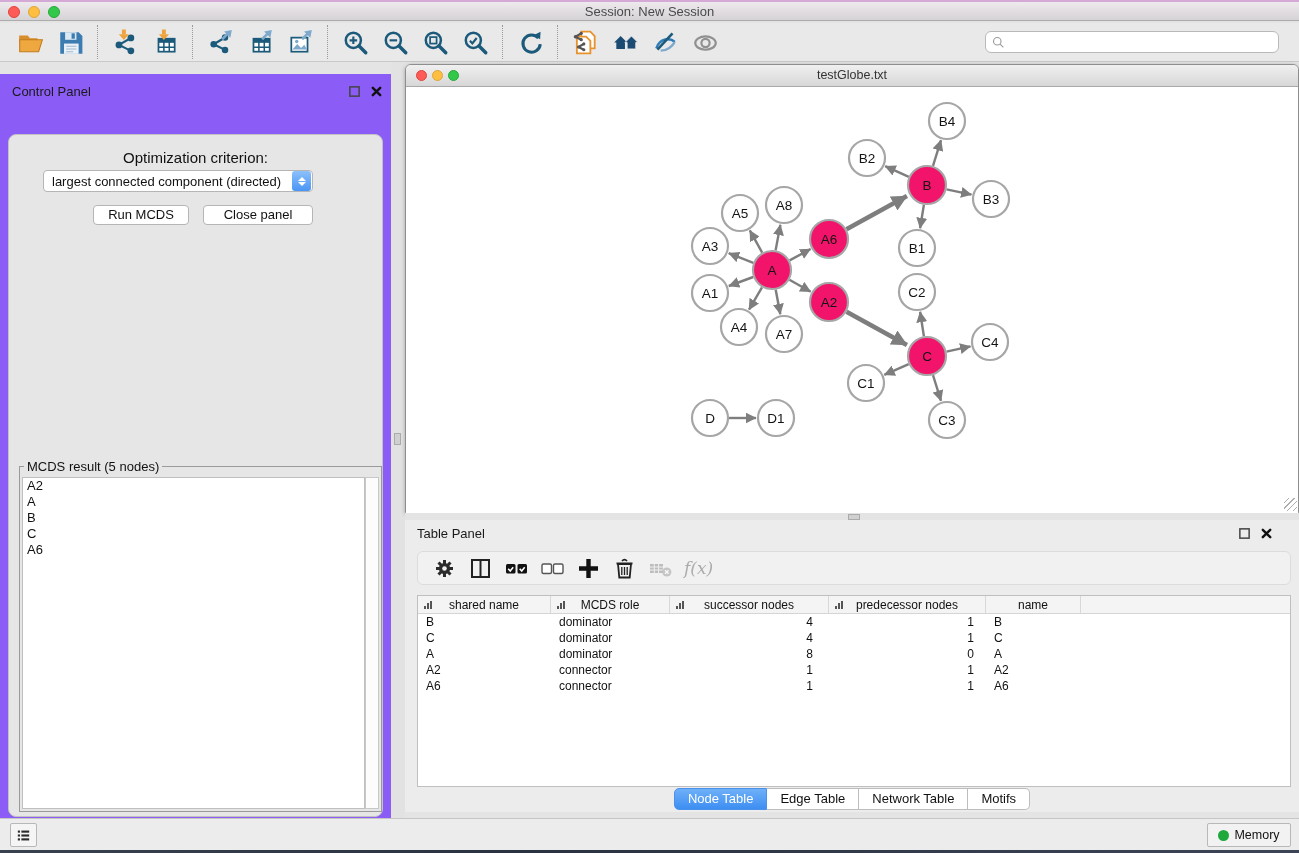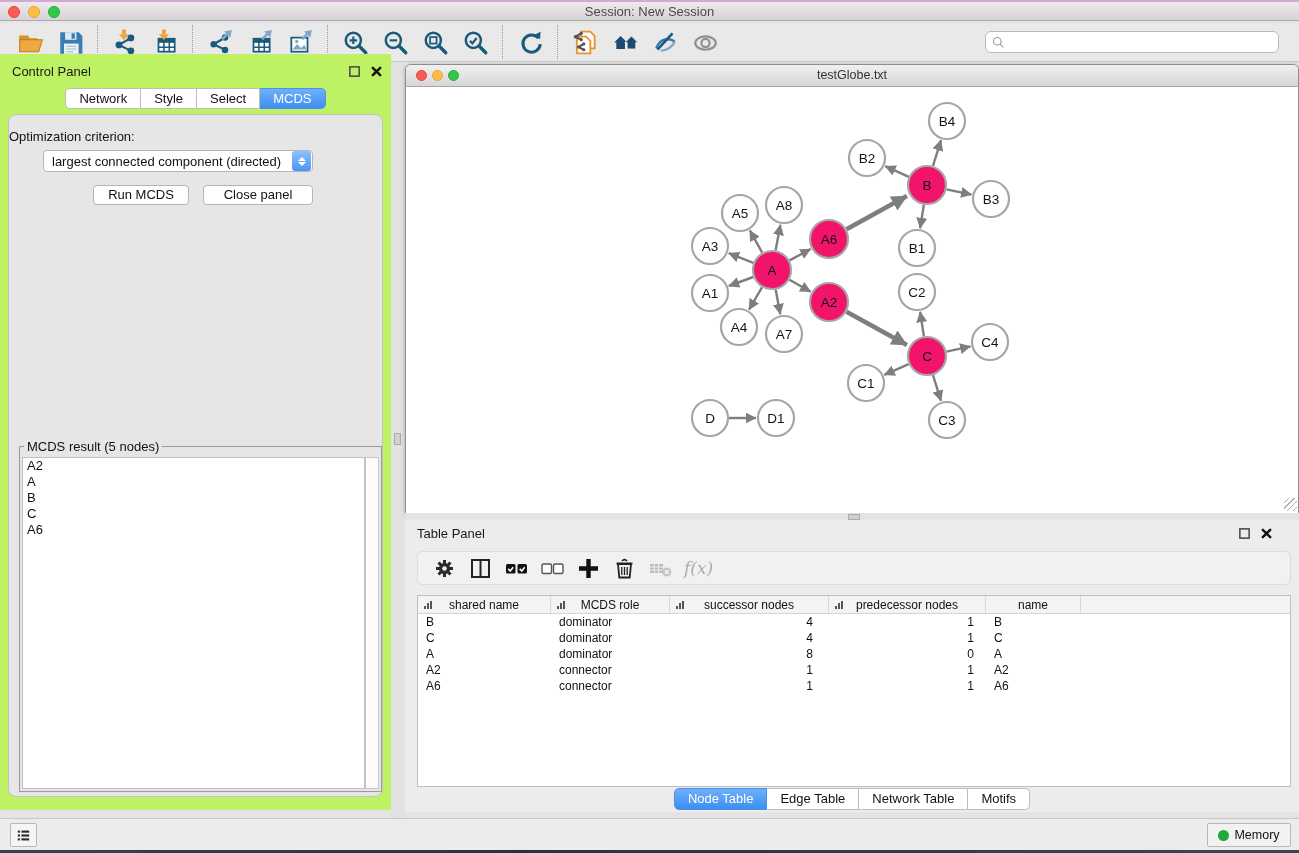--- a/index.html
+++ b/index.html
@@ -22,34 +22,34 @@
   .tb-icons { display:flex; align-items:center; }
   .tb-btn { width:40px; height:34px; display:flex; align-items:center; justify-content:center; cursor:default; }
   .tb-btn svg { width:27px; height:27px; }
   .sep { border-left:1px dotted #9A9A9A; height:34px; margin:0 7px; }
   .searchbox { margin-left:auto; margin-right:10px; width:294px; height:22px; background:#fff;
     border:1px solid #B9B9B9; border-radius:6px; display:flex; align-items:center; padding:0 6px; }
   .searchbox svg { width:13px; height:13px; flex:0 0 auto; }
   .searchbox input { border:none; outline:none; flex:1; font-size:12px; margin-left:4px; background:transparent; }
 
   
-  .control-panel { position:absolute; left:0; top:54px; width:391px; height:756px; background:#bef264; }
+  .control-panel { position:absolute; left:0; top:74px; width:391px; height:756px; background:#8b5cf6; }
   .cp-header { position:absolute; left:12px; right:8px; top:8px; height:18px; font-size:13px; color:#1a1a1a;
     display:flex; align-items:center; }
   .panel-ctls { margin-left:auto; display:flex; gap:9px; align-items:center; }
   .panel-ctls svg { width:13px; height:13px; }
   .tabrow { position:absolute; left:0; right:0; top:34px; display:flex; justify-content:center; }
   .tab { background:#fff; border:1px solid #BDBDBD; border-left:none; padding:0 13px; font-size:13px; height:21px;
     line-height:19px; color:#111; }
   .tab:first-child { border-left:1px solid #BDBDBD; border-radius:5px 0 0 5px; }
   .tab:last-child { border-radius:0 5px 5px 0; }
   .tab.active { background:linear-gradient(#6FB0F8,#3D8EF2); color:#fff; border-color:#4A91EC; }
   .cp-content { position:absolute; left:8px; top:60px; width:375px; height:683px; background:#E6E6E6;
     border:1px solid #C2C2C2; border-radius:8px; }
-  .opt-label { position:absolute; left:0; right:0; top:14px; text-align:left; font-size:13px; color:#111; }
+  .opt-label { position:absolute; left:0; right:0; top:14px; text-align:center; font-size:15px; color:#111; }
   .dropdown { position:absolute; left:34px; top:35px; width:270px; height:22px; background:#fff;
     border:1px solid #B5B5B5; border-radius:4px; display:flex; align-items:center; }
   .dropdown .val { flex:1; font-size:13px; padding-left:8px; color:#111; white-space:nowrap; overflow:hidden; }
   .stepper { width:19px; height:20px; border-radius:3px; background:linear-gradient(#8CC0FA,#4A95F5);
     margin-right:1px; display:flex; flex-direction:column; align-items:center; justify-content:center; gap:1px; }
   .stepper i { width:0; height:0; border-left:4px solid transparent; border-right:4px solid transparent; }
   .stepper i.up { border-bottom:4px solid #fff; }
   .stepper i.down { border-top:4px solid #fff; }
   .btn { position:absolute; height:20px; background:#fff; border:1px solid #B5B5B5; border-radius:4px;
     font-size:13px; color:#111; text-align:center; line-height:18px; }
@@ -294,26 +294,20 @@
       <span>Control Panel</span>
       <span class="panel-ctls">
         <svg viewBox="0 0 14 14">
           <rect x="2" y="2" width="10" height="10" fill="none" stroke="#444" stroke-width="1.6"></rect>
           </svg>
         <svg viewBox="0 0 14 14">
           <path d="M3 3 L11 11 M11 3 L3 11" stroke="#111" stroke-width="2.6" stroke-linecap="round"></path>
           </svg>
       </span>
     </div>
-    <div class="tabrow" id="cp-tabs">
-        <div class="tab">Network</div>
-        <div class="tab">Style</div>
-        <div class="tab">Select</div>
-        <div class="tab active">MCDS</div>
-      </div>
     <div class="cp-content">
       <div class="opt-label">Optimization criterion:</div>
       <div class="dropdown">
         <span class="val">largest connected component (directed)</span>
         <span class="stepper">
             <i class="up"></i>
             <i class="down"></i>
           </span>
       </div>
       <div class="btn" id="btn-run">Run MCDS</div>

